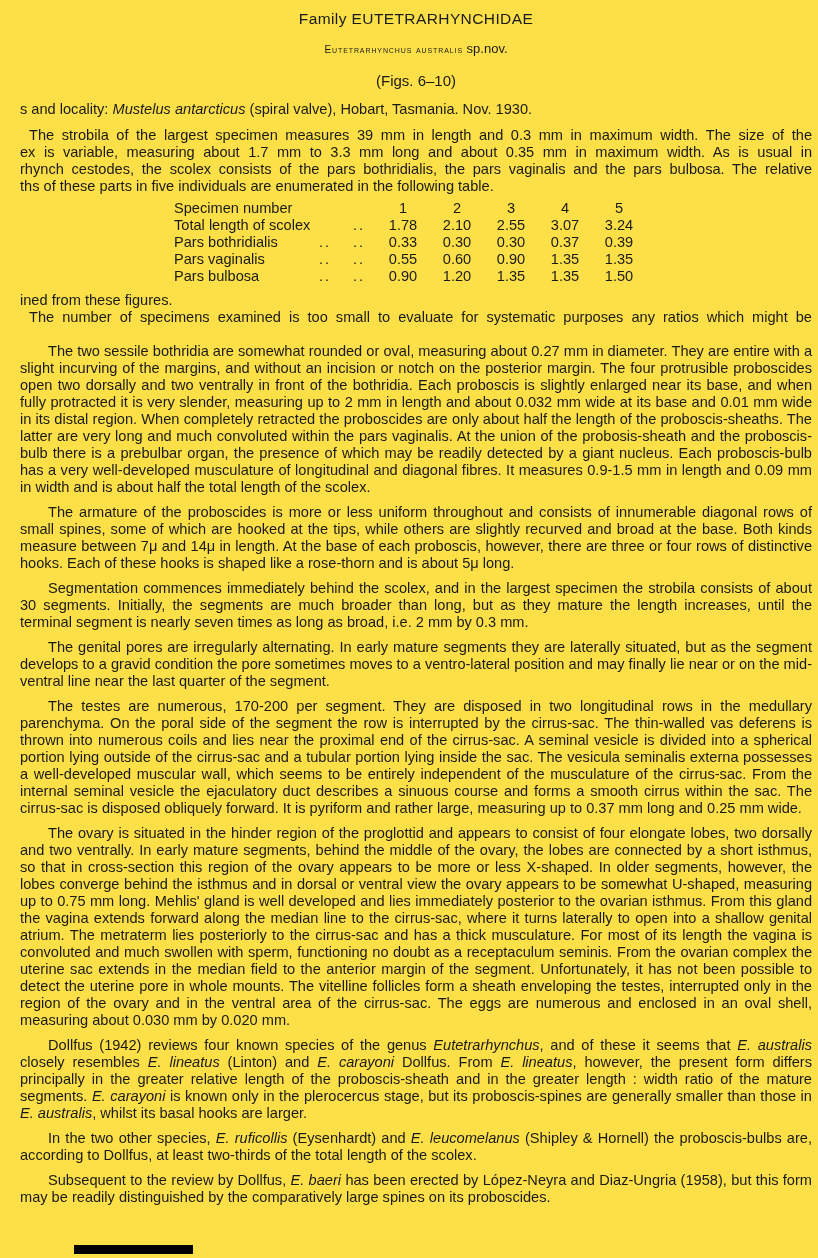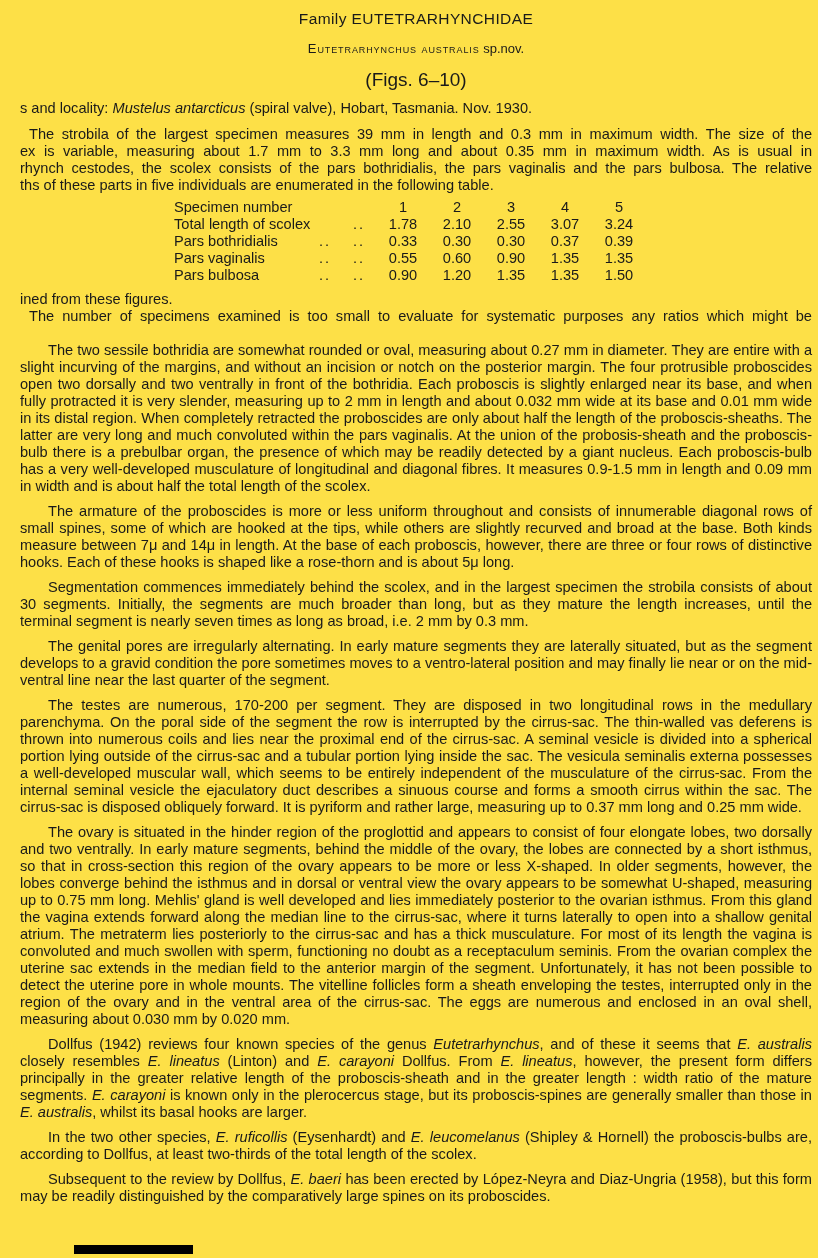--- a/index.html
+++ b/index.html
@@ -27,23 +27,23 @@
     letter-spacing: 0.4px;
   }
   .species {
     margin-top: 13px;
     text-align: center;
     font-size: 13px;
   }
   .species .sc {
     font-variant: small-caps;
     letter-spacing: 0.9px;
-    font-size: 13px;
+    font-size: 10px;
   }
-  .figs { margin-top: 14px; text-align: center; font-size: 19px; }
+  .figs { margin-top: 14px; text-align: center; font-size: 15px; }
 
   .host { margin-top: 12px; text-align: left; }
 
   .lines-block { margin-top: 9px; }
   .line { text-align: justify; text-align-last: justify; }
   .line.ind { text-indent: 9px; }
   .line.end { text-align-last: left; }
 
   .mtable { margin: 5px 0 0 154px; }
   .mrow {

